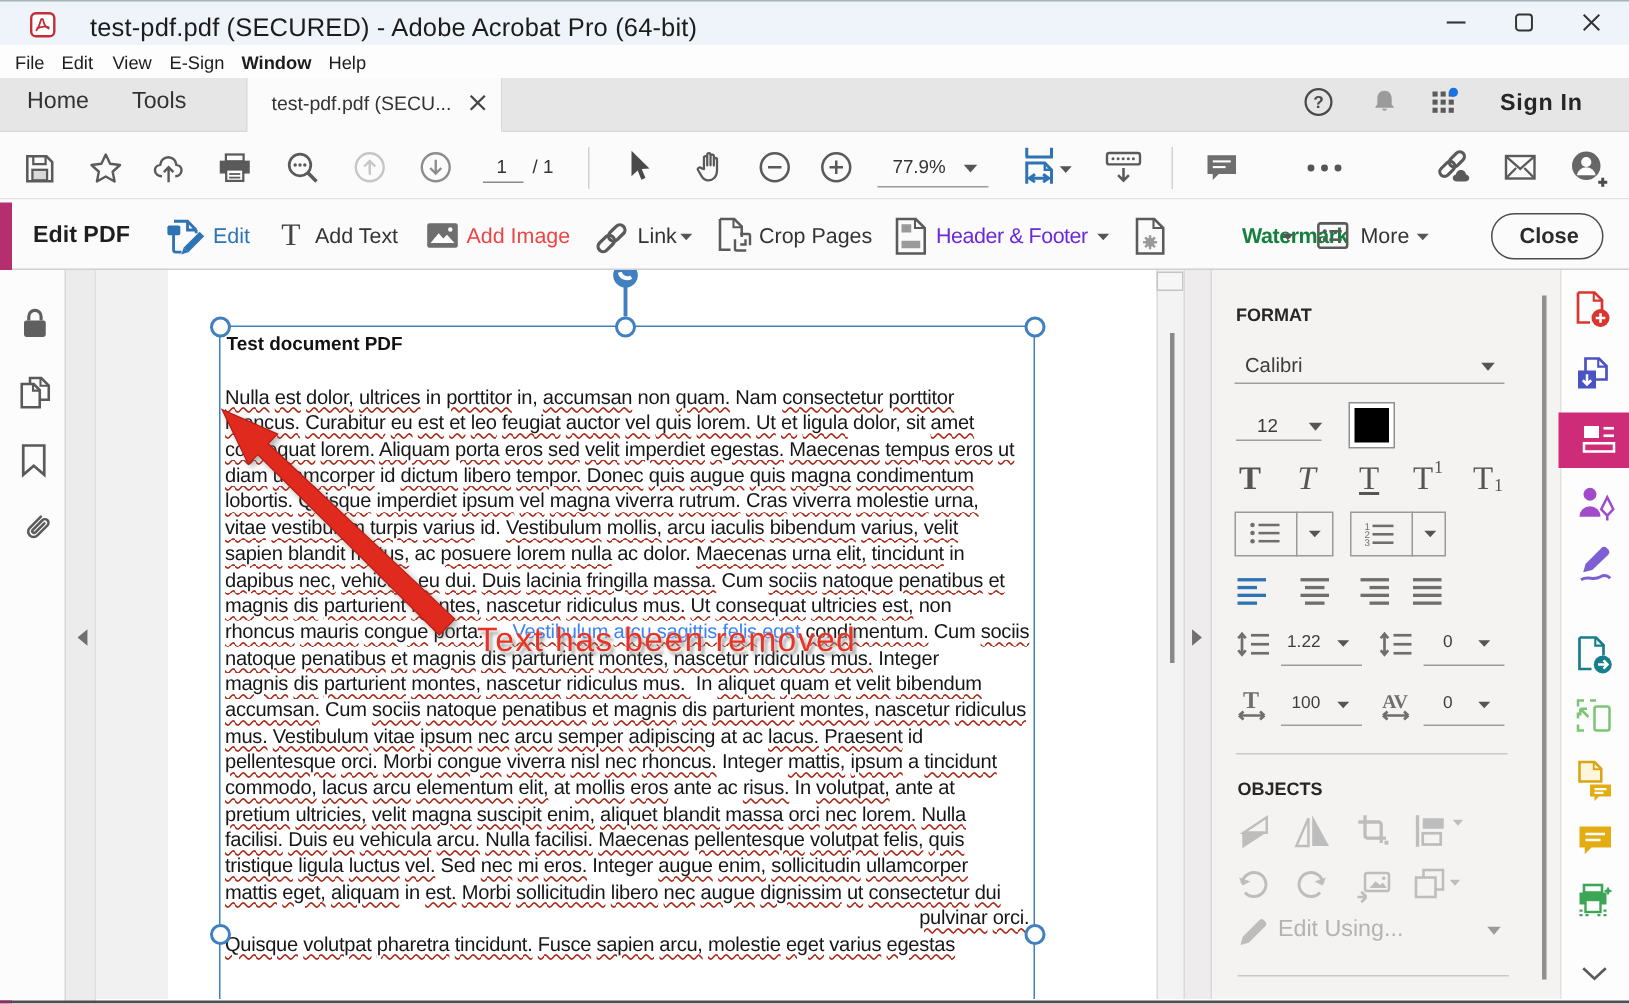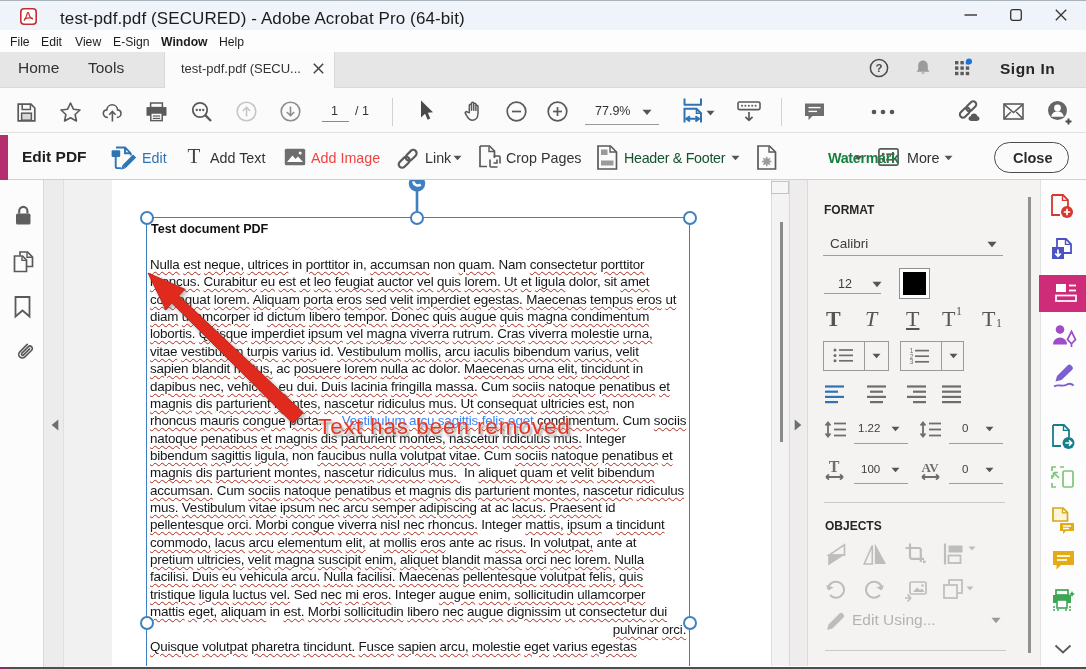--- a/index.html
+++ b/index.html
@@ -204,21 +204,21 @@
 <path d="M1 1 V21.5 H8" fill="none" stroke="#5a5a5a" stroke-width="1.7"></path>
 <path d="M11 14.5 V21 a1 1 0 0 0 1 1 H18.5 M14.5 11 H20 a1 1 0 0 1 1 1 V18.5 M14.5 18 H18 V14.5" fill="none" stroke="#5a5a5a" stroke-width="1.6"></path>
   </svg>
 <div class="abs" style="left:506px;top:150px;font-size:14.3px;color:#333;font-weight:normal;white-space:nowrap;">Crop Pages</div>
 <svg class="abs" style="left:597px;top:145px" width="21" height="25" viewBox="0 0 21 25">
     <path d="M1 1 H13.5 L19.5 7 V24 H1 Z" fill="none" stroke="#5a5a5a" stroke-width="1.7"></path>
 <path d="M13 1.4 V7 H19" fill="none" stroke="#5a5a5a" stroke-width="1.4"></path>
 <rect x="4" y="4.5" width="6.5" height="5.5" fill="#9a9a9a"></rect>
 <rect x="4" y="15.5" width="12.5" height="5" fill="#9a9a9a"></rect>
   </svg>
-<div class="abs" style="left:624px;top:150px;font-size:14.3px;color:#14532d;font-weight:normal;white-space:nowrap;letter-spacing:-0.3px;">Header &amp; Footer</div>
+<div class="abs" style="left:624px;top:150px;font-size:14.3px;color:#6d28d9;font-weight:normal;white-space:nowrap;letter-spacing:-0.3px;">Header &amp; Footer</div>
 <svg class="abs" style="left:731px;top:155px" width="9" height="6" viewBox="0 0 9 6">
     <path d="M0.5 0.8 L4.5 5.2 L8.5 0.8 Z" fill="#555"></path>
   </svg>
 <svg class="abs" style="left:757px;top:145px" width="20" height="25" viewBox="0 0 20 25">
     <path d="M1 1 H12.5 L18.5 7 V24 H1 Z" fill="none" stroke="#5a5a5a" stroke-width="1.7"></path>
 <path d="M12 1.4 V7 H18" fill="none" stroke="#5a5a5a" stroke-width="1.4"></path>
 <circle cx="9.7" cy="16.5" r="3" fill="#9a9a9a"></circle>
 <g stroke="#9a9a9a" stroke-width="1.6">
 <line x1="9.7" y1="11.8" x2="9.7" y2="21.2"></line>
       <line x1="5" y1="16.5" x2="14.4" y2="16.5"></line>
@@ -270,32 +270,31 @@
 <div class="abs" style="left:112px;top:180px;width:659px;height:486px;background:#ffffff;"></div>
 <div class="abs" style="left:771px;top:180px;width:18px;height:486px;background:#f3f3f3;border-left:1px solid #dcdcdc;box-sizing:border-box;"></div>
 <div class="abs" style="left:771px;top:181px;width:18px;height:13px;background:#f6f6f6;border:1px solid #c4c4c4;box-sizing:border-box;"></div>
 <div class="abs" style="left:780px;top:222px;width:3px;height:220px;background:#8a8a8a;"></div>
 <div class="abs" style="left:789px;top:180px;width:19px;height:486px;background:#eeecec;border-left:1px solid #dadada;border-right:1px solid #dadada;box-sizing:border-box;"></div>
 <svg class="abs" style="left:794px;top:419px" width="8" height="12" viewBox="0 0 8 12">
     <path d="M0.7 0.5 V11.5 L7.3 6 Z" fill="#6f6f6f"></path>
   </svg>
 <div class="abs" style="left:151px;top:222px;font-size:12.6px;color:#111;font-weight:bold;white-space:nowrap;">Test document PDF</div>
 <div class="abs" style="left:150px;top:256px;font-size:13.4px;color:#161616;letter-spacing:-0.18px;white-space:nowrap;line-height:17.36px;">
-    <div style="height:17.36px;"><span class="s">Nulla</span> <span class="s">est</span> <span class="s">neque,</span> <span class="s">ultrices</span> in <span class="s">porttitor</span> in, <span class="s">accumsan</span> non <span class="s">quam.</span> Nam <span class="s">consectetur</span> <span class="s">porttitor</span></div>
+    <div style="height:17.36px;"><span class="s">Nulla</span> <span class="s">est</span> <span class="s">dolor,</span> <span class="s">ultrices</span> in <span class="s">porttitor</span> in, <span class="s">accumsan</span> non <span class="s">quam.</span> Nam <span class="s">consectetur</span> <span class="s">porttitor</span></div>
     <div style="height:17.36px;"><span class="s">rhoncus.</span> <span class="s">Curabitur</span> <span class="s">eu</span> <span class="s">est</span> <span class="s">et</span> <span class="s">leo</span> <span class="s">feugiat</span> <span class="s">auctor</span> <span class="s">vel</span> <span class="s">quis</span> <span class="s">lorem.</span> <span class="s">Ut</span> <span class="s">et</span> <span class="s">ligula</span> dolor, sit <span class="s">amet</span></div>
     <div style="height:17.36px;"><span class="s">consequat</span> <span class="s">lorem.</span> <span class="s">Aliquam</span> <span class="s">porta</span> <span class="s">eros</span> <span class="s">sed</span> <span class="s">velit</span> <span class="s">imperdiet</span> <span class="s">egestas.</span> <span class="s">Maecenas</span> <span class="s">tempus</span> <span class="s">eros</span> <span class="s">ut</span></div>
     <div style="height:17.36px;"><span class="s">diam</span> <span class="s">ullamcorper</span> id <span class="s">dictum</span> <span class="s">libero</span> <span class="s">tempor.</span> <span class="s">Donec</span> <span class="s">quis</span> <span class="s">augue</span> <span class="s">quis</span> <span class="s">magna</span> <span class="s">condimentum</span></div>
     <div style="height:17.36px;"><span class="s">lobortis.</span> <span class="s">Quisque</span> <span class="s">imperdiet</span> <span class="s">ipsum</span> <span class="s">vel</span> <span class="s">magna</span> <span class="s">viverra</span> <span class="s">rutrum.</span> <span class="s">Cras</span> <span class="s">viverra</span> <span class="s">molestie</span> <span class="s">urna,</span></div>
     <div style="height:17.36px;"><span class="s">vitae</span> <span class="s">vestibulum</span> <span class="s">turpis</span> <span class="s">varius</span> id. <span class="s">Vestibulum</span> <span class="s">mollis,</span> <span class="s">arcu</span> <span class="s">iaculis</span> <span class="s">bibendum</span> <span class="s">varius,</span> <span class="s">velit</span></div>
     <div style="height:17.36px;"><span class="s">sapien</span> <span class="s">blandit</span> <span class="s">metus,</span> ac <span class="s">posuere</span> <span class="s">lorem</span> <span class="s">nulla</span> ac dolor. <span class="s">Maecenas</span> <span class="s">urna</span> <span class="s">elit,</span> <span class="s">tincidunt</span> in</div>
     <div style="height:17.36px;"><span class="s">dapibus</span> <span class="s">nec,</span> <span class="s">vehicula</span> <span class="s">eu</span> <span class="s">dui.</span> <span class="s">Duis</span> <span class="s">lacinia</span> <span class="s">fringilla</span> <span class="s">massa.</span> Cum <span class="s">sociis</span> <span class="s">natoque</span> <span class="s">penatibus</span> <span class="s">et</span></div>
     <div style="height:17.36px;"><span class="s">magnis</span> <span class="s">dis</span> <span class="s">parturient</span> <span class="s">montes,</span> <span class="s">nascetur</span> <span class="s">ridiculus</span> <span class="s">mus.</span> <span class="s">Ut</span> <span class="s">consequat</span> <span class="s">ultricies</span> <span class="s">est,</span> non</div>
     <div style="height:17.36px;"><span class="s">rhoncus</span> <span class="s">mauris</span> <span class="s">congue</span> <span class="s">porta.</span> <span style="color:#3b82f6;margin-left:16px;"><span class="s">Vestibulum</span> <span class="s">arcu</span> <span class="s">sagittis</span> <span class="s">felis</span> eget</span> <span class="s">condimentum.</span> Cum <span class="s">sociis</span></div>
     <div style="height:17.36px;"><span class="s">natoque</span> <span class="s">penatibus</span> <span class="s">et</span> <span class="s">magnis</span> <span class="s">dis</span> <span class="s">parturient</span> <span class="s">montes,</span> <span class="s">nascetur</span> <span class="s">ridiculus</span> <span class="s">mus.</span> Integer</div>
-    <div style="height:17.36px;"><span class="s">bibendum</span> <span class="s">sagittis</span> <span class="s">ligula,</span> non <span class="s">faucibus</span> <span class="s">nulla</span> <span class="s">volutpat</span> <span class="s">vitae.</span> Cum <span class="s">sociis</span> <span class="s">natoque</span> <span class="s">penatibus</span> <span class="s">et</span></div>
     <div style="height:17.36px;"><span class="s">magnis</span> <span class="s">dis</span> <span class="s">parturient</span> <span class="s">montes,</span> <span class="s">nascetur</span> <span class="s">ridiculus</span> <span class="s">mus.&nbsp;</span> In <span class="s">aliquet</span> <span class="s">quam</span> <span class="s">et</span> <span class="s">velit</span> <span class="s">bibendum</span></div>
     <div style="height:17.36px;"><span class="s">accumsan.</span> Cum <span class="s">sociis</span> <span class="s">natoque</span> <span class="s">penatibus</span> <span class="s">et</span> <span class="s">magnis</span> <span class="s">dis</span> <span class="s">parturient</span> <span class="s">montes,</span> <span class="s">nascetur</span> <span class="s">ridiculus</span></div>
     <div style="height:17.36px;"><span class="s">mus.</span> <span class="s">Vestibulum</span> <span class="s">vitae</span> <span class="s">ipsum</span> <span class="s">nec</span> <span class="s">arcu</span> <span class="s">semper</span> <span class="s">adipiscing</span> at ac <span class="s">lacus.</span> <span class="s">Praesent</span> id</div>
     <div style="height:17.36px;"><span class="s">pellentesque</span> <span class="s">orci.</span> <span class="s">Morbi</span> <span class="s">congue</span> <span class="s">viverra</span> <span class="s">nisl</span> <span class="s">nec</span> <span class="s">rhoncus.</span> Integer <span class="s">mattis,</span> <span class="s">ipsum</span> a <span class="s">tincidunt</span></div>
     <div style="height:17.36px;"><span class="s">commodo,</span> <span class="s">lacus</span> <span class="s">arcu</span> <span class="s">elementum</span> <span class="s">elit,</span> at <span class="s">mollis</span> <span class="s">eros</span> ante ac <span class="s">risus.</span> In <span class="s">volutpat,</span> ante at</div>
     <div style="height:17.36px;"><span class="s">pretium</span> <span class="s">ultricies,</span> <span class="s">velit</span> <span class="s">magna</span> <span class="s">suscipit</span> <span class="s">enim,</span> <span class="s">aliquet</span> <span class="s">blandit</span> <span class="s">massa</span> <span class="s">orci</span> <span class="s">nec</span> <span class="s">lorem.</span> <span class="s">Nulla</span></div>
     <div style="height:17.36px;"><span class="s">facilisi.</span> <span class="s">Duis</span> <span class="s">eu</span> <span class="s">vehicula</span> <span class="s">arcu.</span> <span class="s">Nulla</span> <span class="s">facilisi.</span> <span class="s">Maecenas</span> <span class="s">pellentesque</span> <span class="s">volutpat</span> <span class="s">felis,</span> <span class="s">quis</span></div>
     <div style="height:17.36px;"><span class="s">tristique</span> <span class="s">ligula</span> <span class="s">luctus</span> <span class="s">vel.</span> Sed <span class="s">nec</span> <span class="s">mi</span> <span class="s">eros.</span> Integer <span class="s">augue</span> <span class="s">enim,</span> <span class="s">sollicitudin</span> <span class="s">ullamcorper</span></div>
     <div style="height:17.36px;"><span class="s">mattis</span> <span class="s">eget,</span> <span class="s">aliquam</span> in <span class="s">est.</span> <span class="s">Morbi</span> <span class="s">sollicitudin</span> <span class="s">libero</span> <span class="s">nec</span> <span class="s">augue</span> <span class="s">dignissim</span> <span class="s">ut</span> <span class="s">consectetur</span> <span class="s">dui</span></div>
     <div style="height:17.36px;text-align:right;"><span class="s">pulvinar</span> <span class="s">orci.</span></div>

